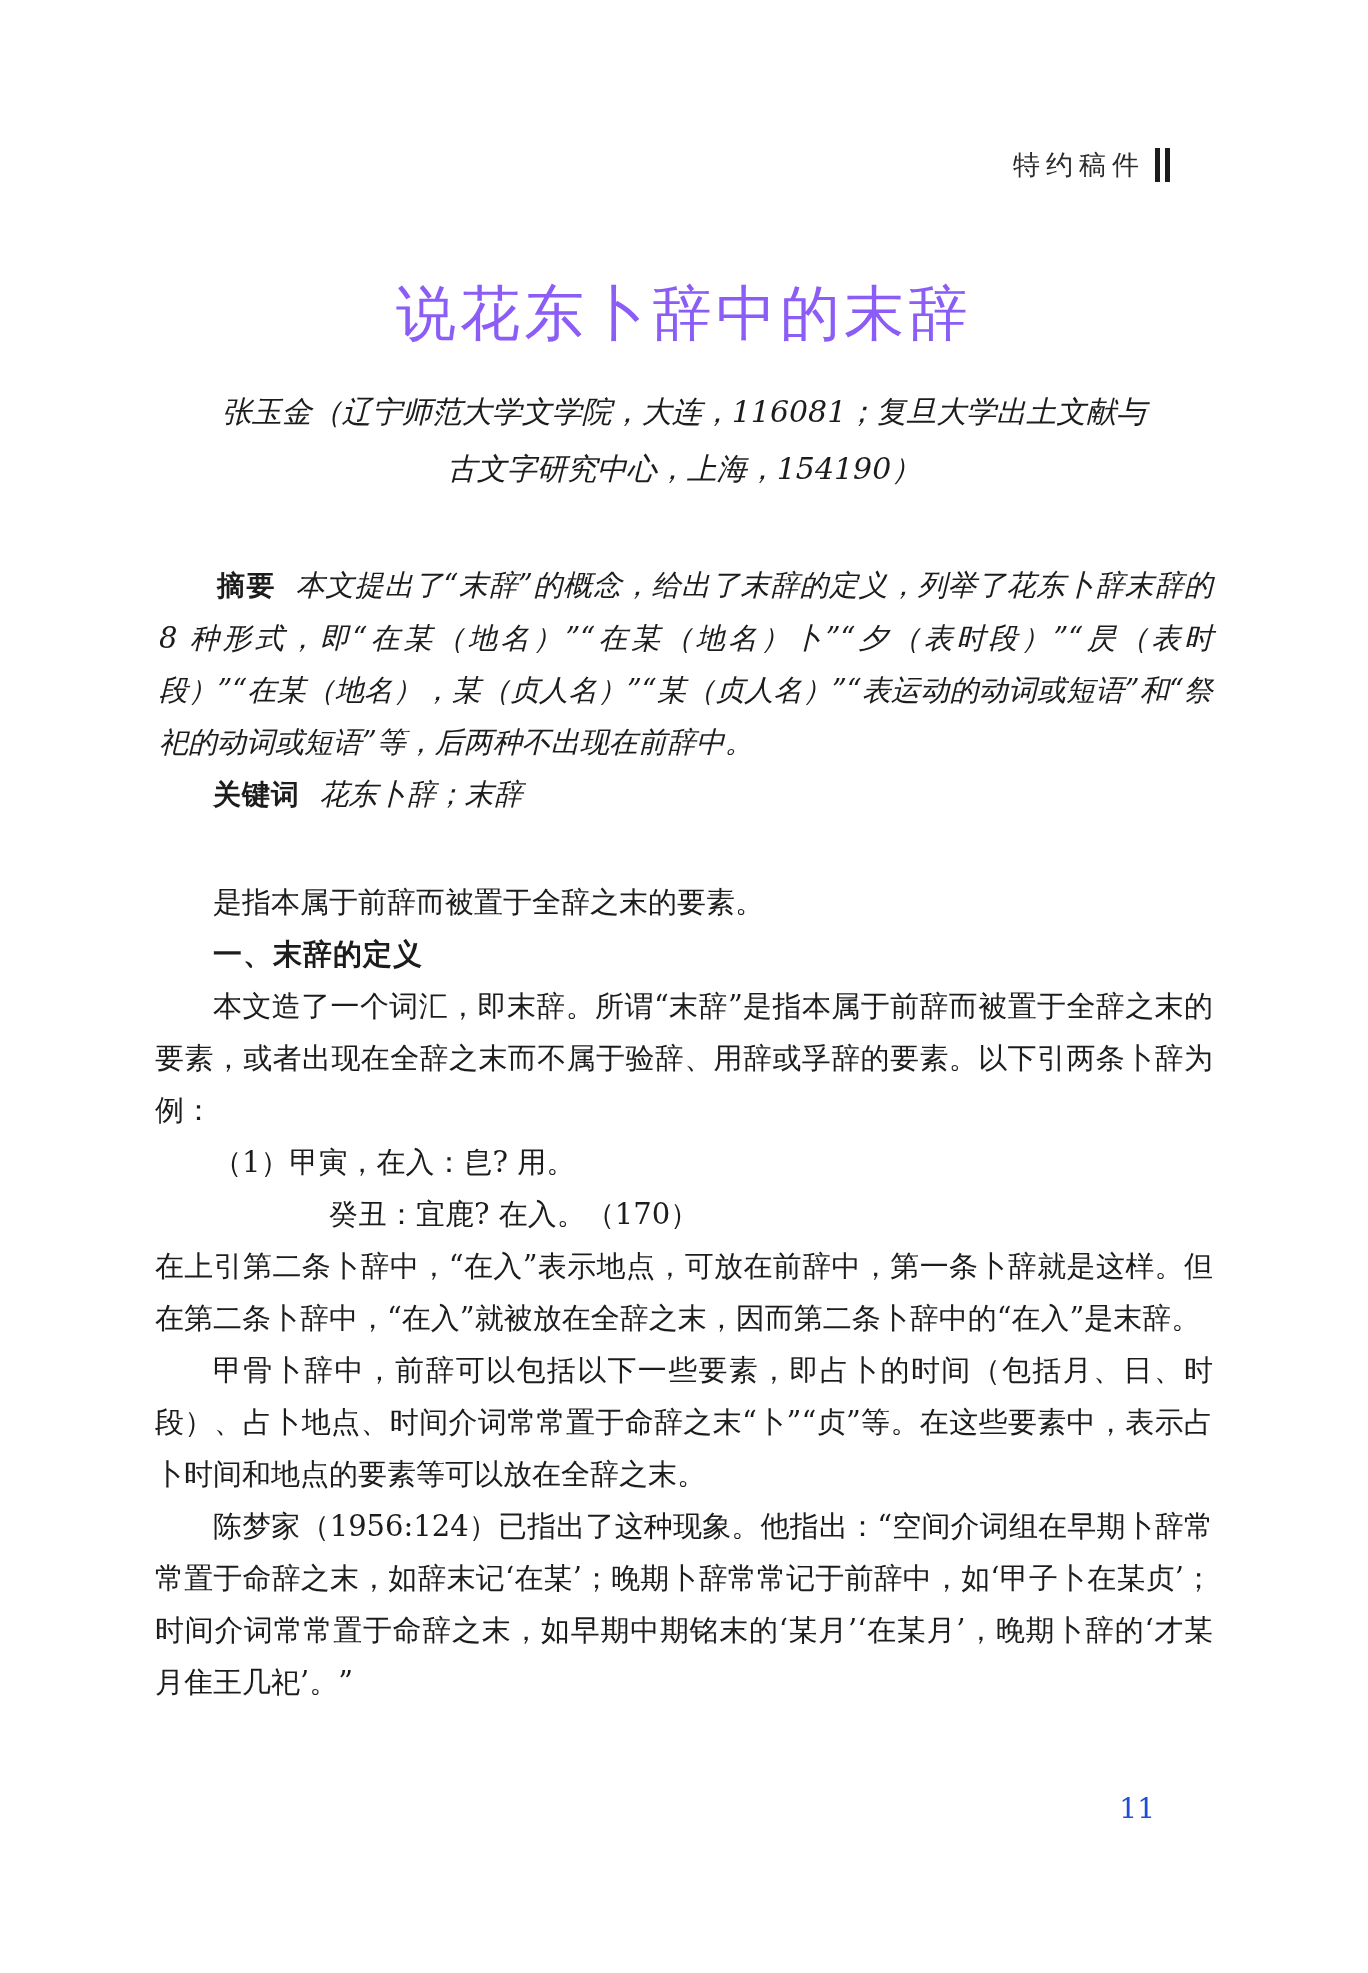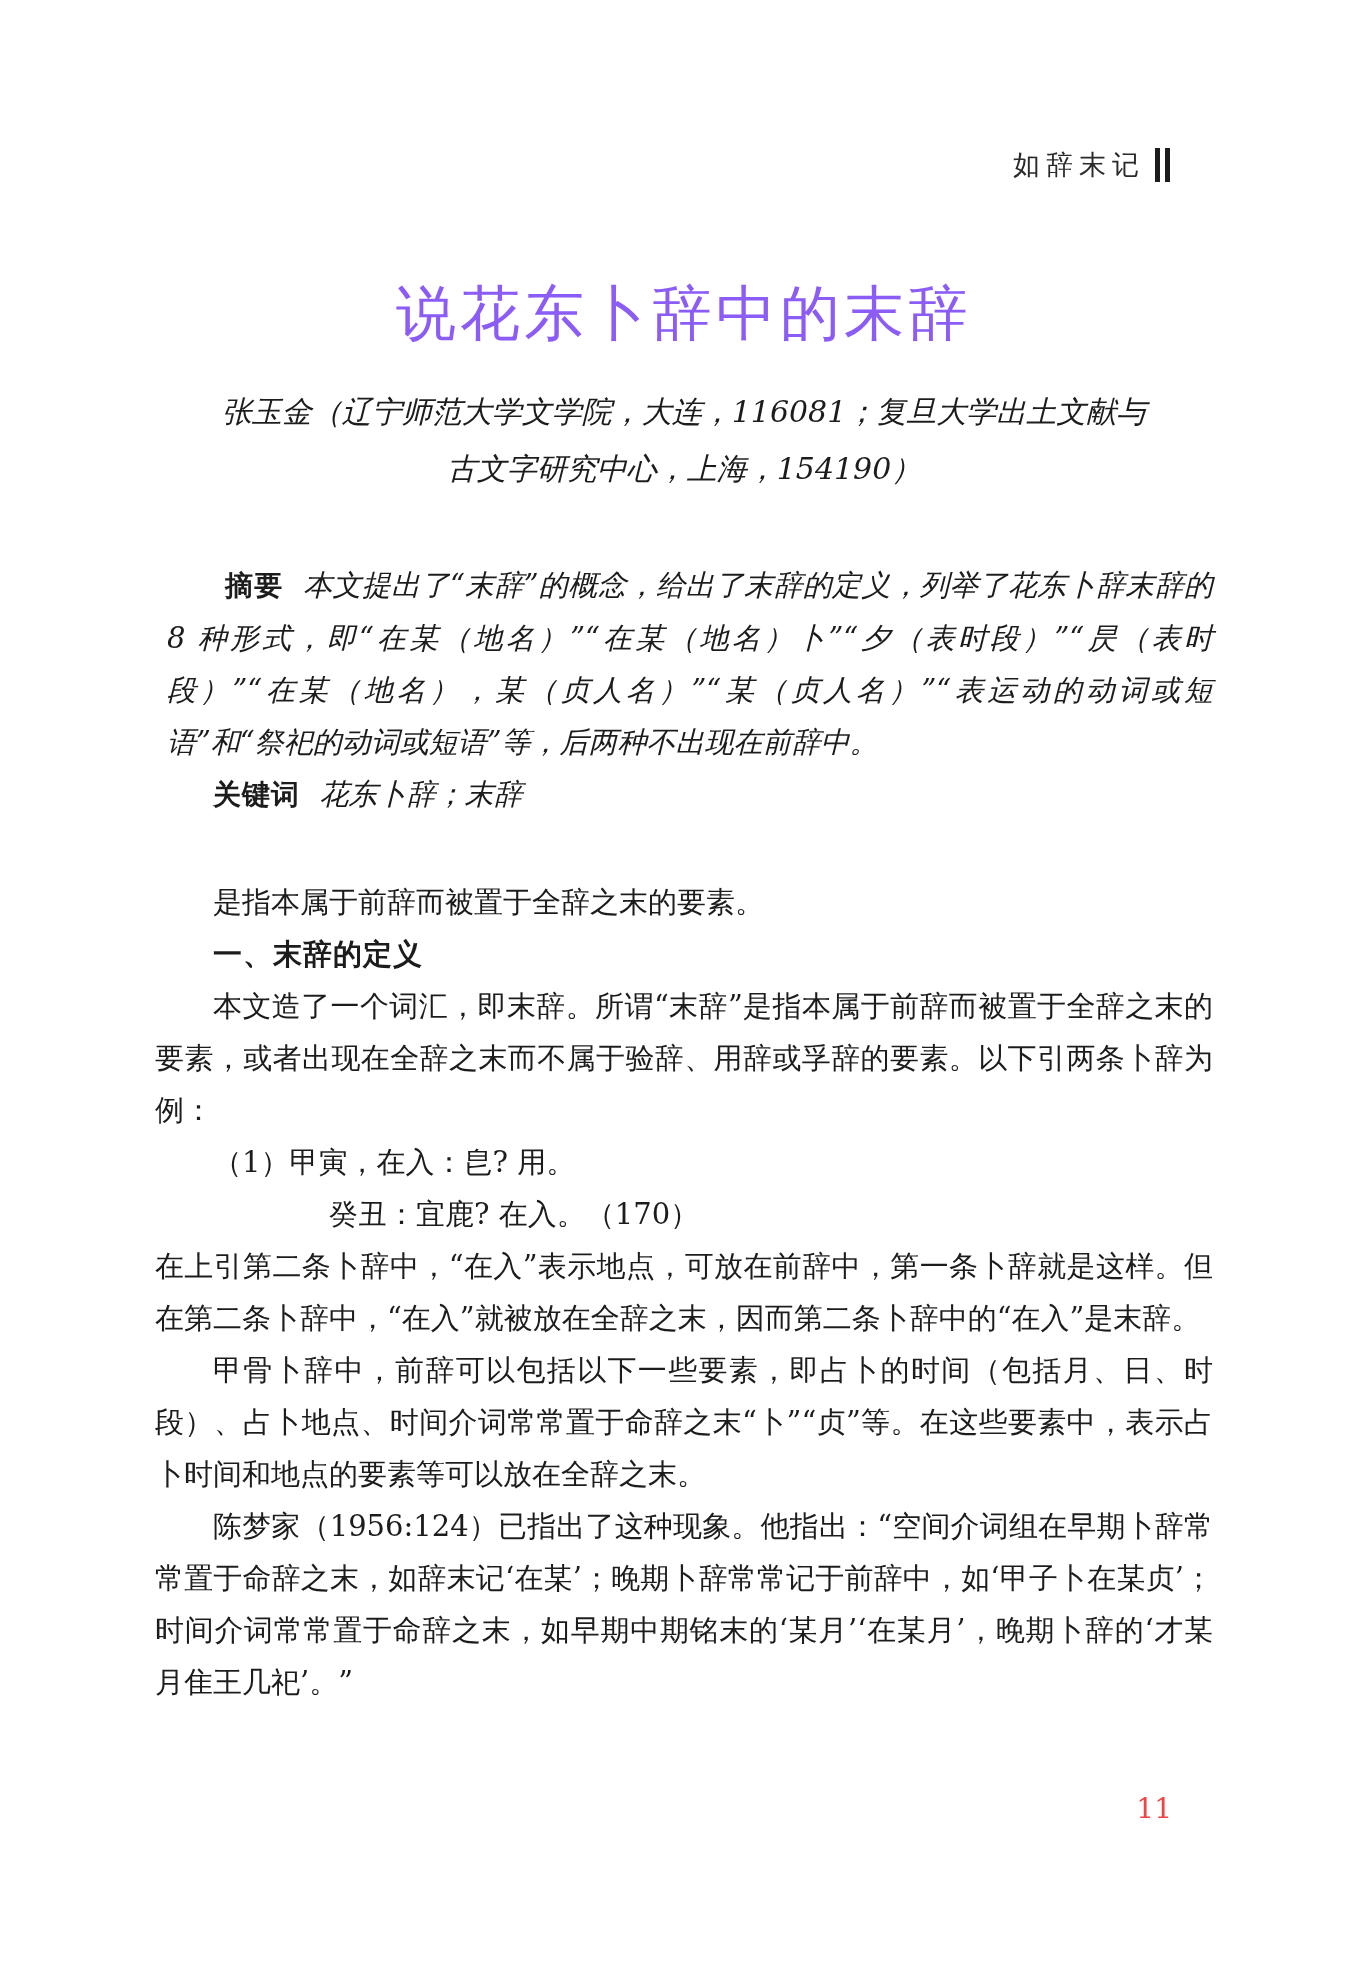--- a/index.html
+++ b/index.html
@@ -61,21 +61,21 @@
   .author {
     margin-top: 28px;
     text-align: center;
     font-size: 30px;
     line-height: 57px;
     font-style: italic;
     color: #1c1c1c;
   }
   
   .abstract {
-    margin: 62px 0 0 12px;
+    margin: 62px 0 0 4px;
     font-size: 29px;
     line-height: 52px;
     text-indent: 2em;
     text-align: justify;
     font-style: italic;
   }
   .inline-label {
     font-style: normal;
     font-weight: bold;
     font-family: "DejaVu Sans", sans-serif;
@@ -110,33 +110,33 @@
     text-indent: 2em;
     text-align: left;
     letter-spacing: 1px;
   }
   .b-example       { text-indent: 2em;  text-align: left; }
   .b-example-inner { text-indent: 6em;  text-align: left; }
   
   .page-number {
     position: absolute;
     top: 1792px;
-    right: 196px;
+    right: 213px;
     font-size: 28px;
-    color: #ef4444;
+    color: #1d4ed8;
     font-family: "DejaVu Serif", serif;
   }
 </style>
 </head>
 <body>
 
 <div class="page">
 
   <div class="running-header">
-    <span class="label">如辞末记</span>
+    <span class="label">特约稿件</span>
     <span class="header-bars">
         <i></i>
         <i></i>
       </span>
   </div>
 
   <div class="content">
 
     <h1 class="title">说花东卜辞中的末辞</h1>
 

